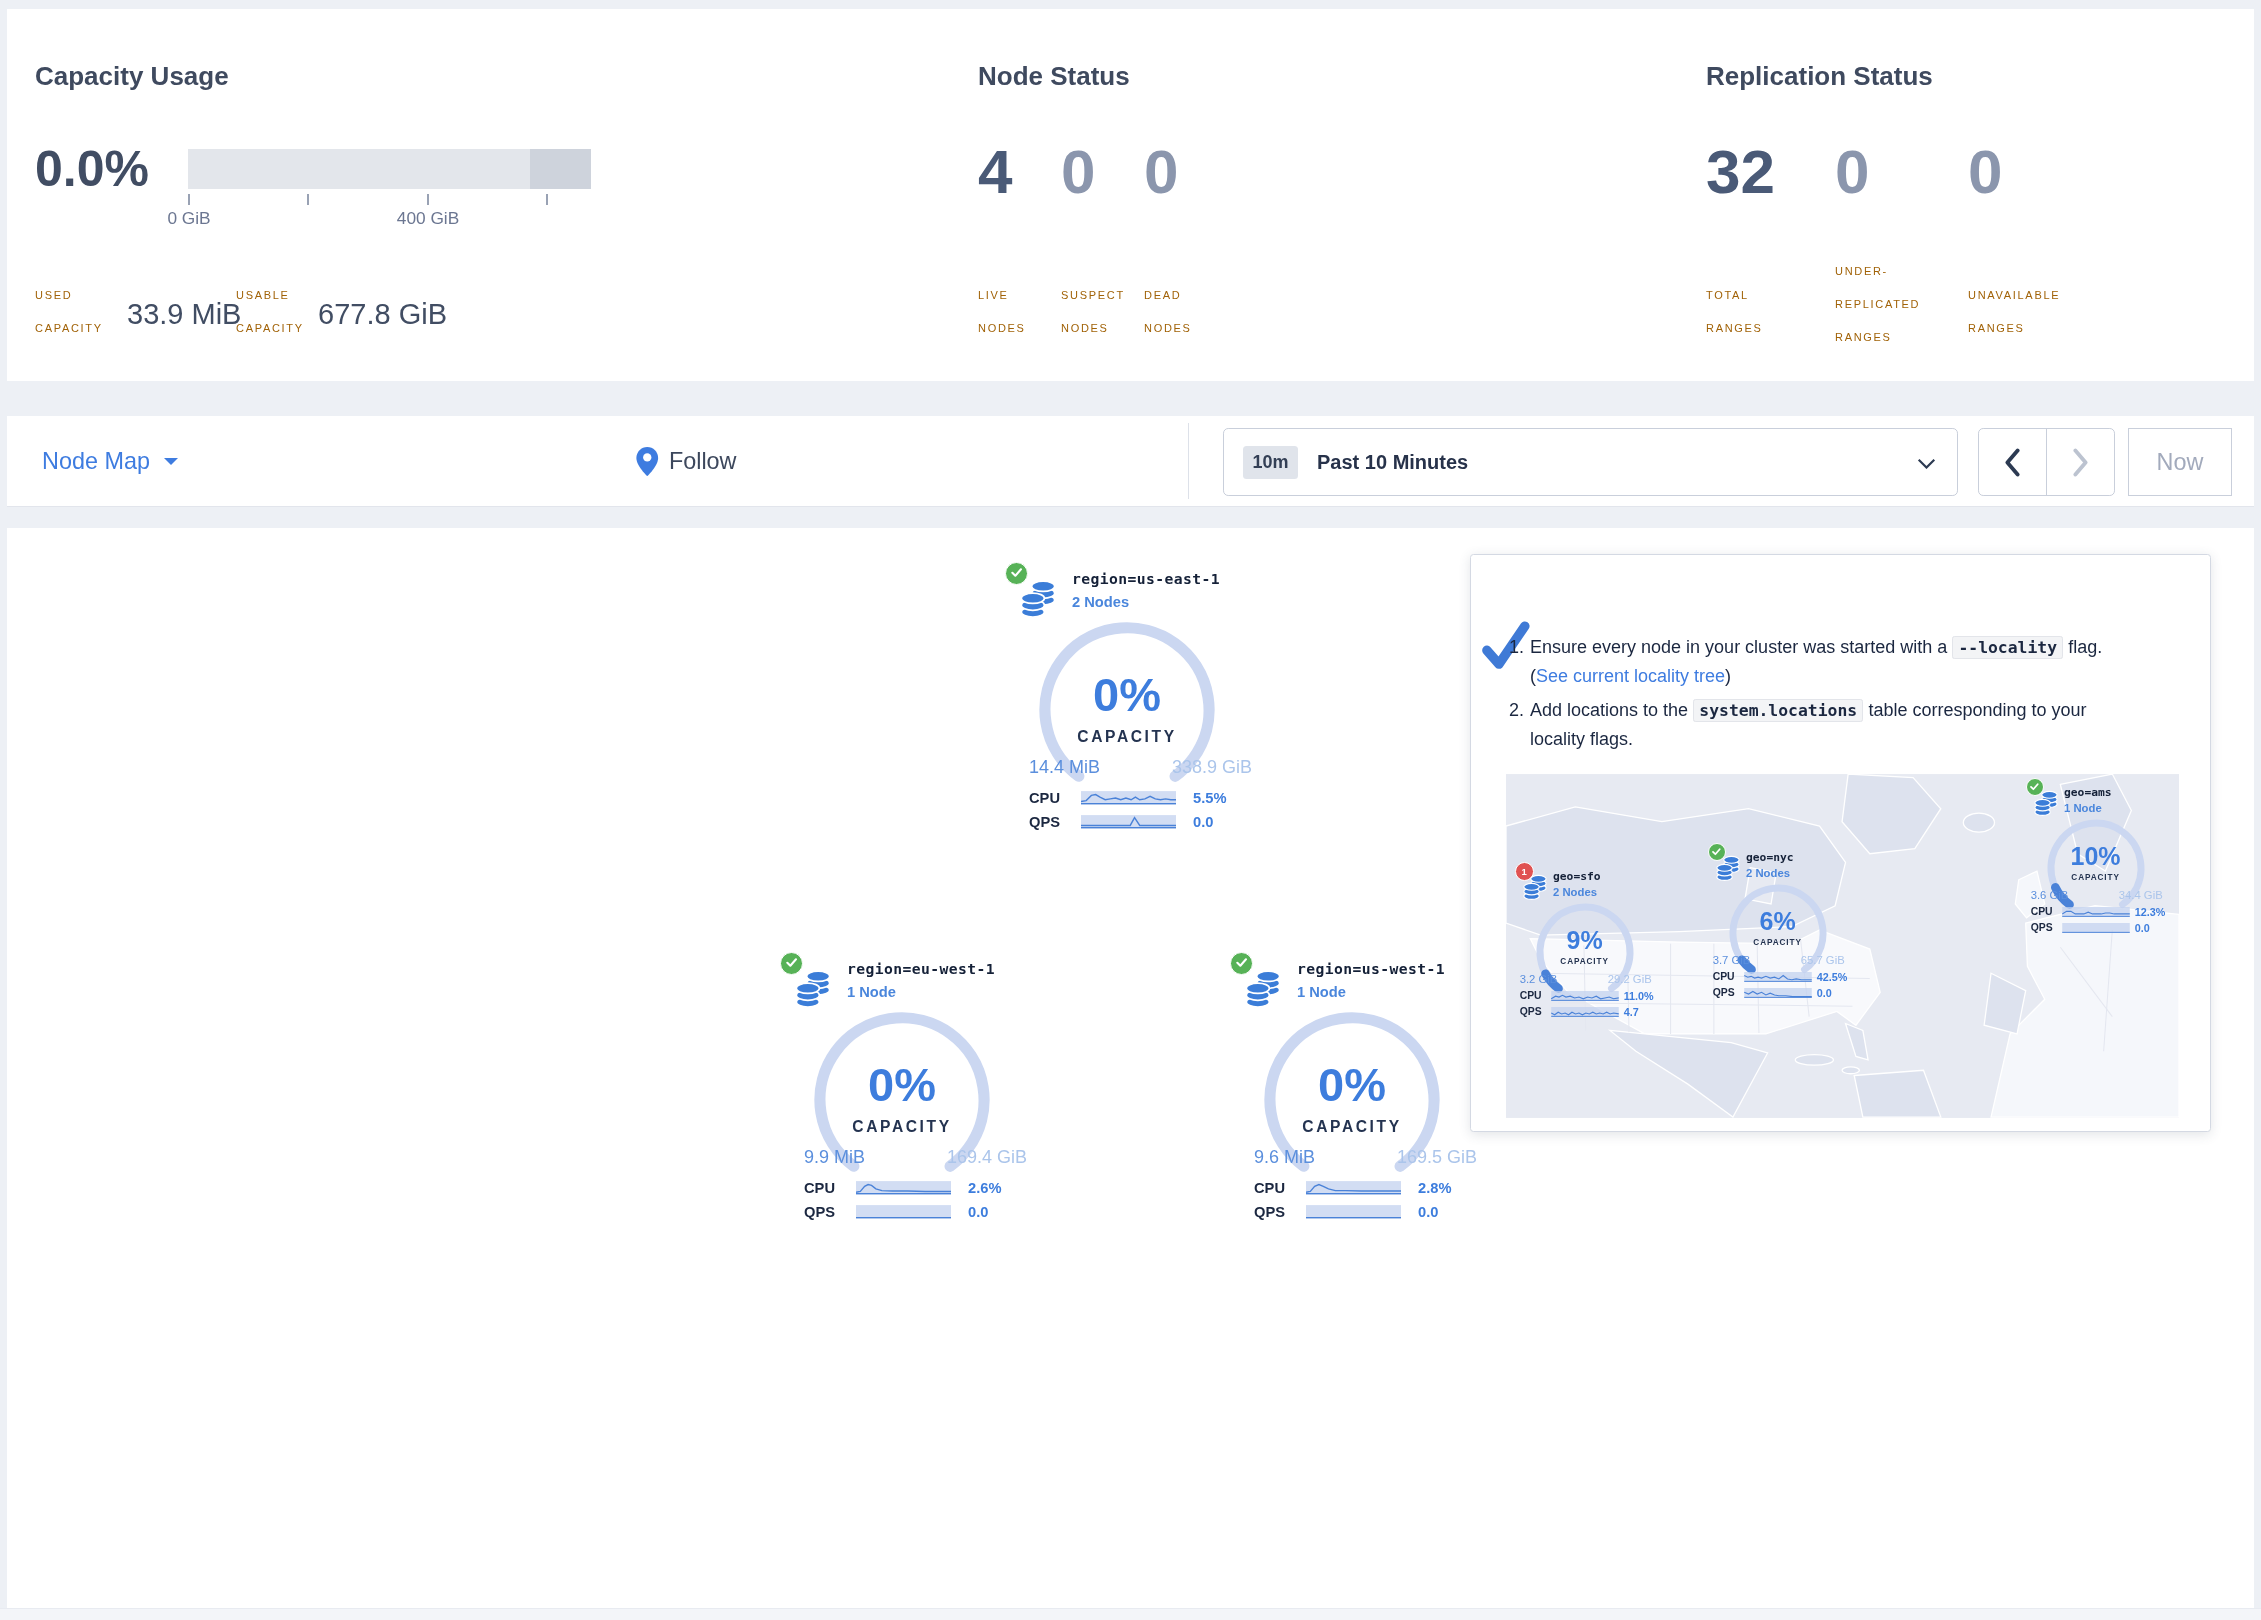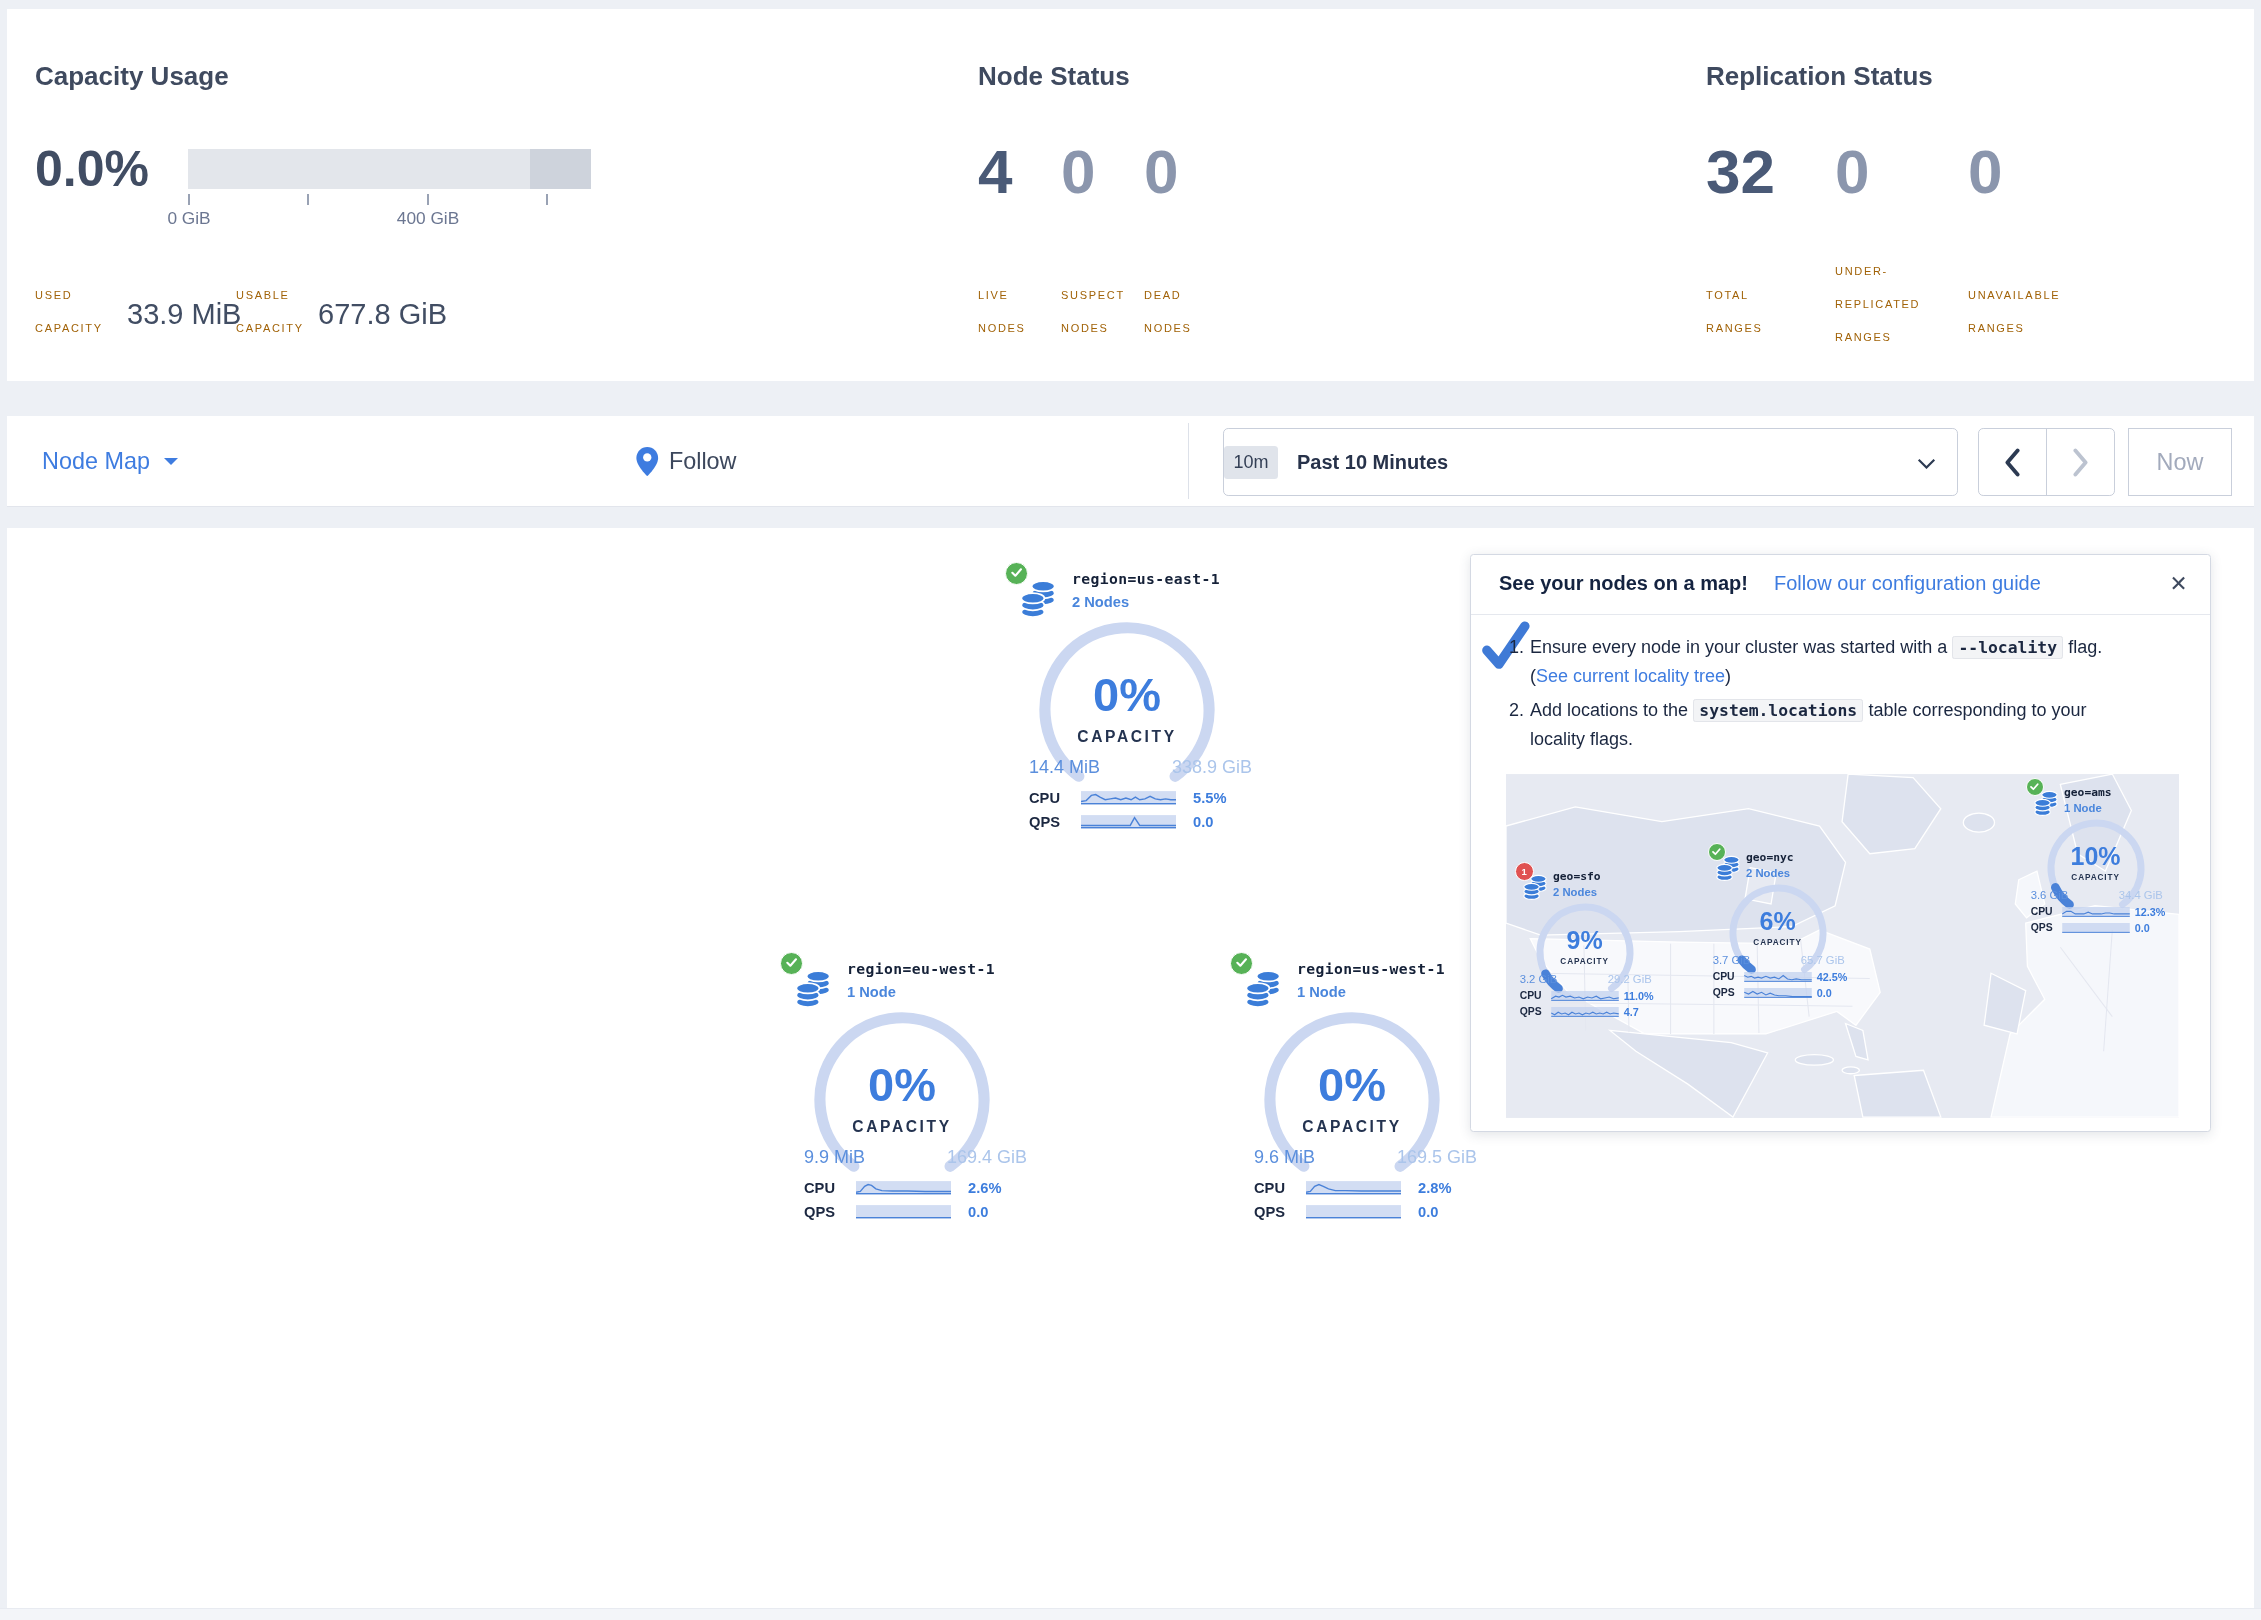--- a/index.html
+++ b/index.html
@@ -29,21 +29,21 @@
   .cap-stat-value{position:absolute;top:289px;font-size:29px;font-weight:normal;color:#414d63;white-space:nowrap}
 
   
   .viewsel{position:absolute;left:35px;top:0;height:90px;display:flex;align-items:center;cursor:pointer}
   .viewsel .lbl{font-size:23.4px;color:#3e7ce0}
   .viewsel .tri{margin-left:14px;width:0;height:0;border-left:7px solid transparent;border-right:7px solid transparent;border-top:7.8px solid #3e7ce0}
   .breadcrumb{position:absolute;left:629px;top:0;height:90px;display:flex;align-items:center}
   .breadcrumb .txt{font-size:23.4px;color:#3c475c;margin-left:10.4px}
   .tb-divider{position:absolute;left:1181px;top:7px;width:0.9px;height:76px;background:#dde1e9}
   .time-drop{position:absolute;left:1216px;top:12px;width:733px;height:66px;border:0.9px solid #c9cfdb;border-radius:5.2px;background:#fff;display:flex;align-items:center;cursor:pointer}
-  .time-badge{background:#e0e4eb;border-radius:3.5px;padding:6px 9.5px;font-size:18px;font-weight:normal;color:#333f55}
+  .time-badge{margin-left:19px;background:#e0e4eb;border-radius:3.5px;padding:6px 9.5px;font-size:18px;font-weight:bold;color:#333f55}
   .time-label{margin-left:19px;font-size:20px;font-weight:bold;color:#27324a}
   .time-caret{position:absolute;right:21px;top:28.6px}
   .arrow-group{position:absolute;left:1971px;top:12px;width:135px;height:66px;border:0.9px solid #c9cfdb;border-radius:5.2px;display:flex}
   .arrow-btn{width:68px;height:66px;display:flex;align-items:center;justify-content:center;cursor:pointer}
   .arrow-btn.first{border-right:0.9px solid #c9cfdb}
   .now-btn{position:absolute;left:2121px;top:12px;width:102px;height:66px;border:0.9px solid #c9cfdb;border-radius:0;display:flex;align-items:center;justify-content:center;font-size:23.4px;color:#a2aabc;cursor:pointer}
 
   
   .region-card{position:absolute;width:261px;height:287px}
   .badge-ok{position:absolute;width:21px;height:21px;border-radius:50%;background:#57b257;border:1.7px solid #fff;display:flex;align-items:center;justify-content:center}
@@ -301,25 +301,20 @@
       <span class="lb">QPS</span>
       <svg class="sp" width="95" height="14" viewBox="0 0 110 16">
         <rect class="spark-bg" width="110" height="16"></rect>
         <line x1="0" y1="14.5" x2="110" y2="14.5" stroke="#4a82d8" stroke-width="1.4"></line>
       </svg>
       <span class="vl">0.0</span>
     </div>
   </div>
 
   <div class="nodemap-popup">
-    <div class="pp-header">
-      <span class="pp-title">See your nodes on a map!</span>
-      <span class="pp-link">Follow our configuration guide</span>
-      <span class="pp-close">✕</span>
-    </div>
     <svg class="big-check" width="50" height="50" viewBox="0 0 58 58">
       <path d="M8 34 L22 50 L52 6" fill="none" stroke="#3f7ad6" stroke-width="11" stroke-linecap="round" stroke-linejoin="round"></path>
     </svg>
     <div class="pp-steps">
       <div class="step">
         <span class="step-no">1.</span><span>Ensure every node in your cluster was started with a </span><span class="code">--locality</span><span> flag. (</span><span class="inline-link">See current locality tree</span><span>)</span>
       </div>
       <div class="step">
         <span class="step-no">2.</span><span>Add locations to the </span><span class="code">system.locations</span><span> table corresponding to your locality flags.</span>
       </div>

